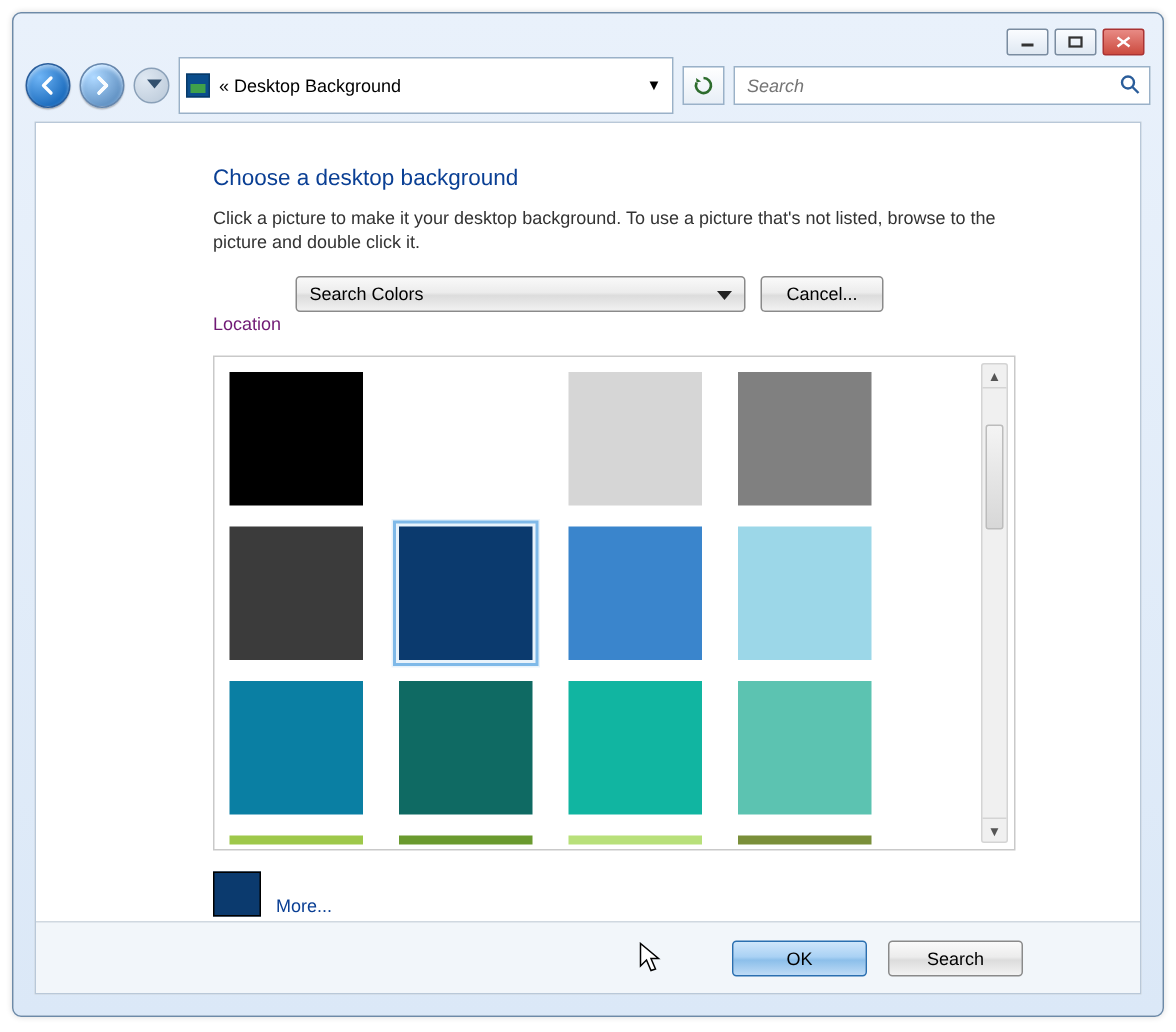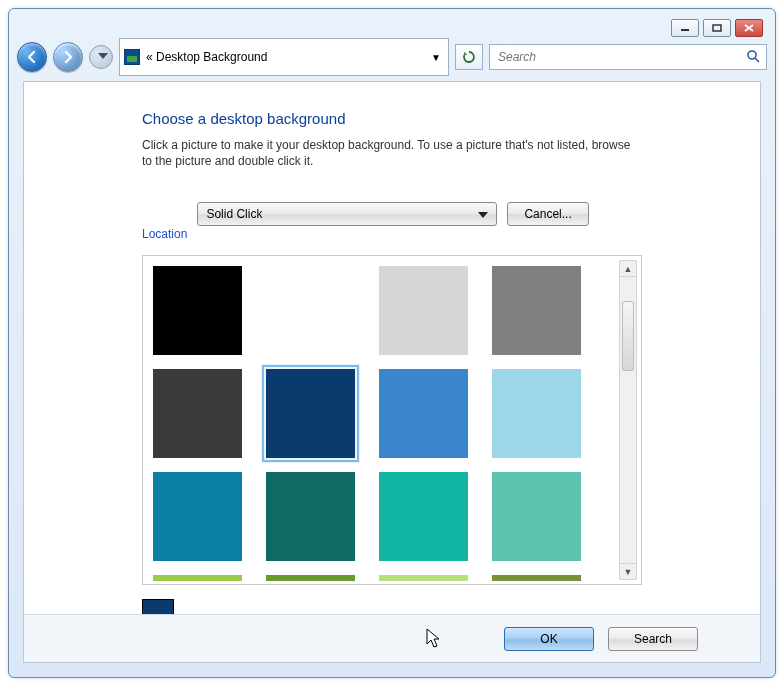--- a/index.html
+++ b/index.html
@@ -87,25 +87,25 @@
   .search-box input{border:none;outline:none;flex:1;font-style:italic;color:#7a7a7a;font-size:12px;background:transparent;}
   .search-box .mag{color:#2a5d9a;font-size:14px;}
 
   
   .pane {
     position:absolute;
     top: 72px; left: 14px; right: 14px; bottom: 14px;
     background:#fff;
     border:1px solid #b9c8d8;
   }
-  .inner { padding: 28px 118px 0 118px; }
+  .inner { padding: 28px 83px 0 118px; }
   .heading { color:#0a3f94; font-size:15px; margin-bottom:10px; }
-  .instr { color:#333; font-size:12px; line-height:1.35; margin-bottom:18px;}
+  .instr { color:#333; font-size:12px; line-height:1.35; }
   .locrow{ display:flex; align-items:center; gap:10px; margin-bottom:14px;}
-  .locrow label{ color:#1d4ed8;margin-top:40px; }
+  .locrow label{ color:#701a75;margin-top:40px; }
   .combo{
     width:300px;height:24px;border:1px solid #8a8a8a;border-radius:3px;
     background:linear-gradient(#f9f9f9 0%,#ececec 45%,#dcdcdc 55%,#f1f1f1 100%);
     display:flex;align-items:center;padding:0 8px;color:#000;position:relative;
   }
   .combo::after{content:"";position:absolute;right:8px;top:9px;border-left:5px solid transparent;border-right:5px solid transparent;border-top:6px solid #222;}
   .btn{
     height:24px;padding:0 16px;border:1px solid #8a8a8a;border-radius:3px;
     background:linear-gradient(#fafafa 0%,#ececec 45%,#dcdcdc 55%,#f2f2f2 100%);
     color:#000;display:inline-flex;align-items:center;justify-content:center;
@@ -129,21 +129,21 @@
   .partial{height:6px;}
 
   .morebar{display:flex;align-items:flex-end;gap:10px;margin-top:14px;}
   .more-sw{width:32px;height:30px;border:1px solid #000;background:#0b3a6e;}
   .more-link{color:#0a3f94;}
 
   
   .footer{
     position:absolute;left:0;right:0;bottom:0;height:48px;
     border-top:1px solid #d0d8e0;background:#f2f6fa;
-    display:flex;align-items:center;justify-content:flex-end;gap:14px;padding-right:62px;
+    display:flex;align-items:center;justify-content:flex-end;gap:14px;padding-right:78px;
   }
   .btn-primary{
     height:24px;width:90px;border:1px solid #2a6fb0;border-radius:3px;
     background:linear-gradient(#cfe6fb 0%,#a9d1f4 45%,#8cbfea 55%,#bedbf6 100%);
     color:#000;display:inline-flex;align-items:center;justify-content:center;
   }
   .cursor{position:absolute;pointer-events:none;}
   .cursor svg{display:block}
 </style>
 </head>
@@ -208,21 +208,21 @@
   </div>
 
   <div class="pane">
     <div class="inner">
       <div class="heading">Choose a desktop background</div>
       <div class="instr">Click a picture to make it your desktop background. To use a picture that's not listed, browse to the picture and double click it.</div>
 
       <div class="locrow">
         <label>Location</label>
         <div class="combo">
-          <span>Solid Click</span>
+          <span>Search Colors</span>
         </div>
         <div class="btn">
           <span>Cancel...</span>
         </div>
       </div>
 
       <div class="swatch-box">
         <div class="grid" id="swgrid">
             <div class="swatch" style="background: rgb(0, 0, 0);"></div>
             <div class="swatch" style="background: rgb(255, 255, 255);"></div>

